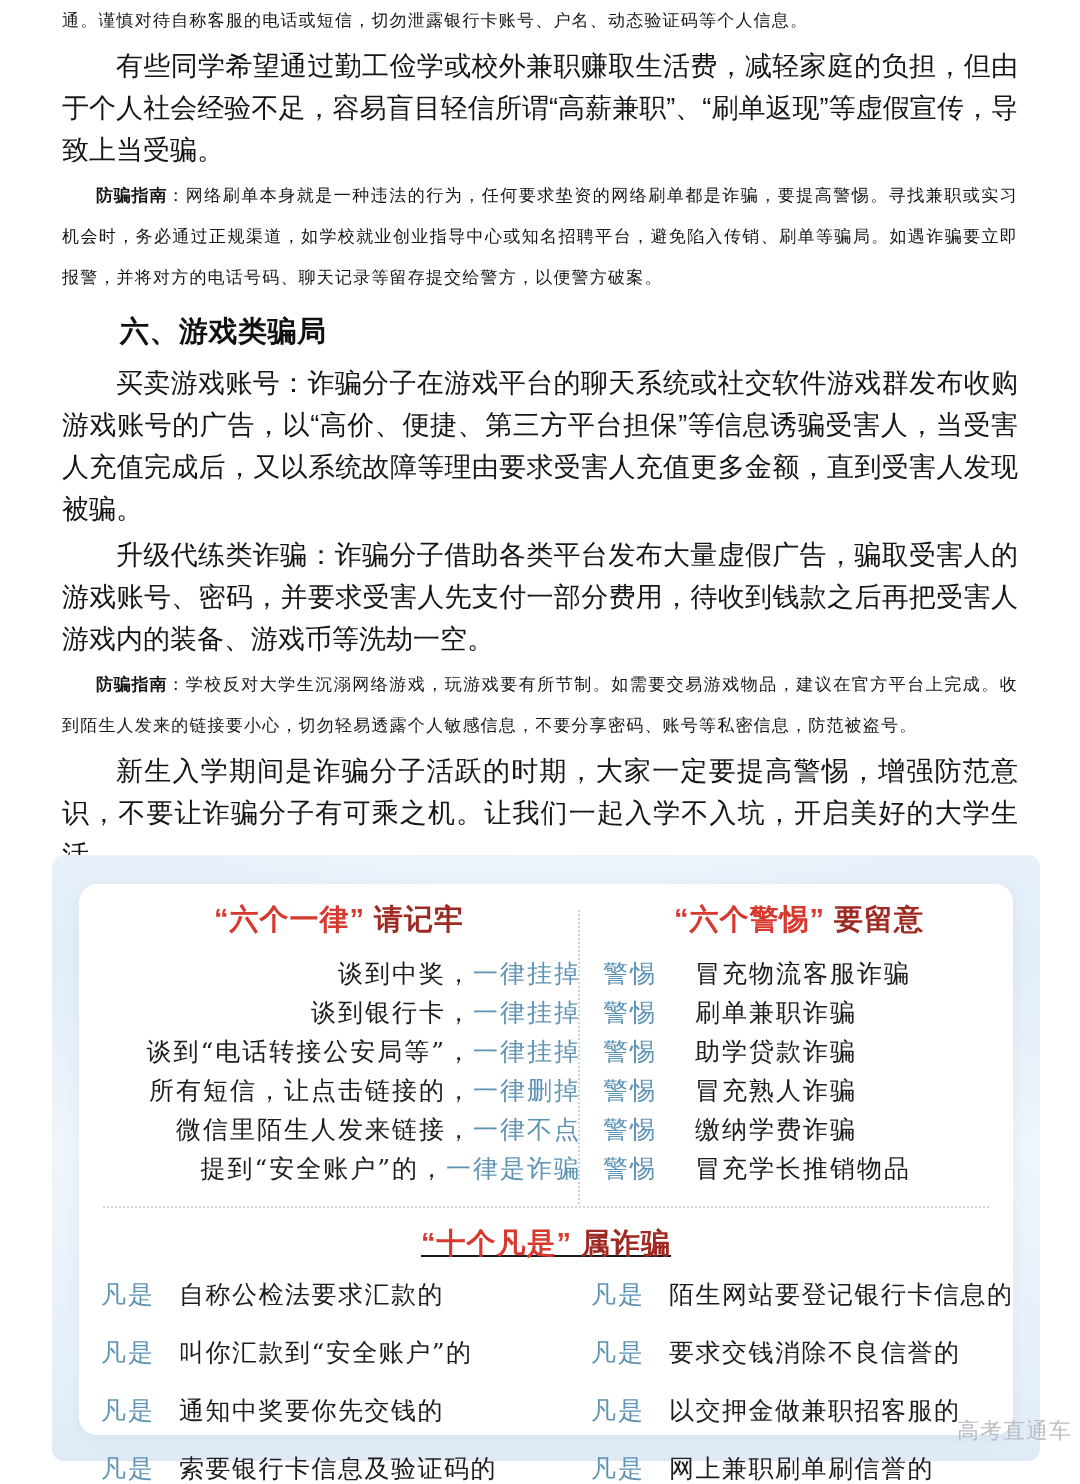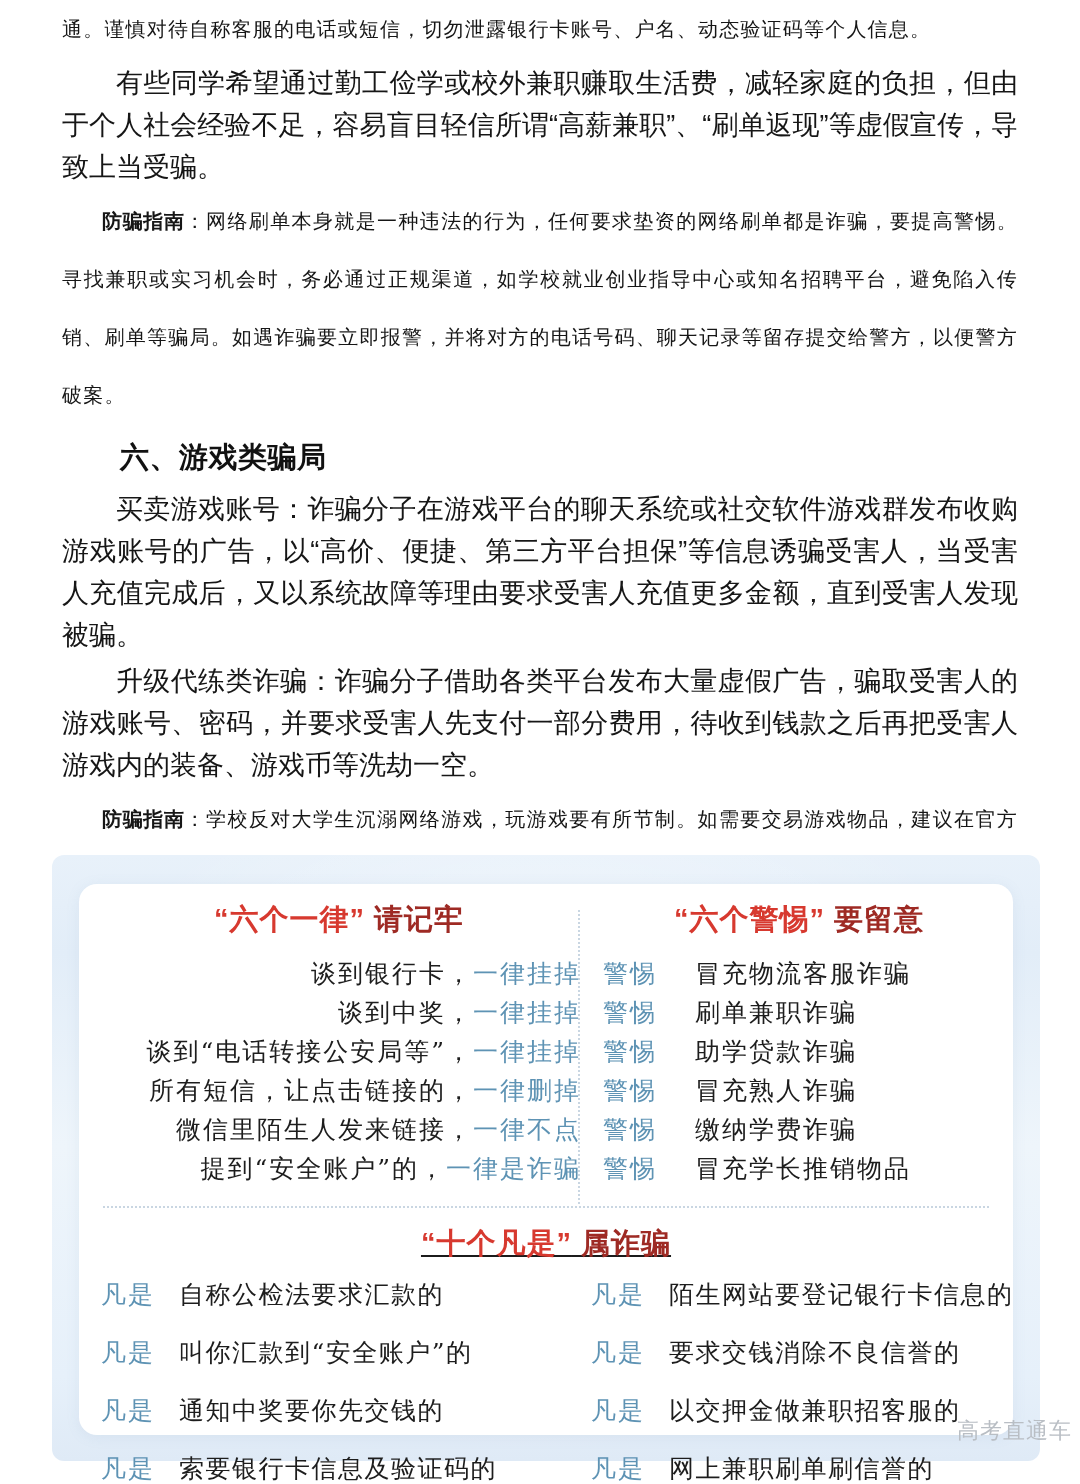--- a/index.html
+++ b/index.html
@@ -31,22 +31,22 @@
     text-align: justify;
     text-justify: inter-character;
     margin: 0 0 4px 0;
     color: #161616;
   }
   .para.indent { text-indent: 2em; }
 
   
   .para.kai {
     font-family: "DejaVu Serif", "Liberation Serif", serif;
-    font-size: 20px;
-    line-height: 58px;
+    font-size: 17px;
+    line-height: 41px;
     letter-spacing: 1.2px;
   }
   .para.hei {
     font-family: "Liberation Sans", "DejaVu Sans", sans-serif;
     font-size: 27px;
     line-height: 42px;
     letter-spacing: 0px;
   }
   .lead {
     font-family: Liberation Sans, sans-serif;
@@ -276,22 +276,22 @@
 
   <div class="top-cols">
 
     <div class="v-divider"></div>
 
     <div class="col col-left">
       <div class="col-title">
         <span class="q">“六个一律”</span><span class="t2"> 请记牢</span>
       </div>
       <ul class="list-yilv">
+        <li><span>谈到中奖，</span><span class="hl">一律挂掉</span></li>
         <li><span>谈到银行卡，</span><span class="hl">一律挂掉</span></li>
-        <li><span>谈到中奖，</span><span class="hl">一律挂掉</span></li>
         <li><span>谈到“电话转接公安局等”，</span><span class="hl">一律挂掉</span></li>
         <li><span>所有短信，让点击链接的，</span><span class="hl">一律删掉</span></li>
         <li><span>微信里陌生人发来链接，</span><span class="hl">一律不点</span></li>
         <li><span>提到“安全账户”的，</span><span class="hl">一律是诈骗</span></li>
       </ul>
     </div>
 
     <div class="col col-right">
       <div class="col-title">
         <span class="q">“六个警惕”</span><span class="t2"> 要留意</span>

